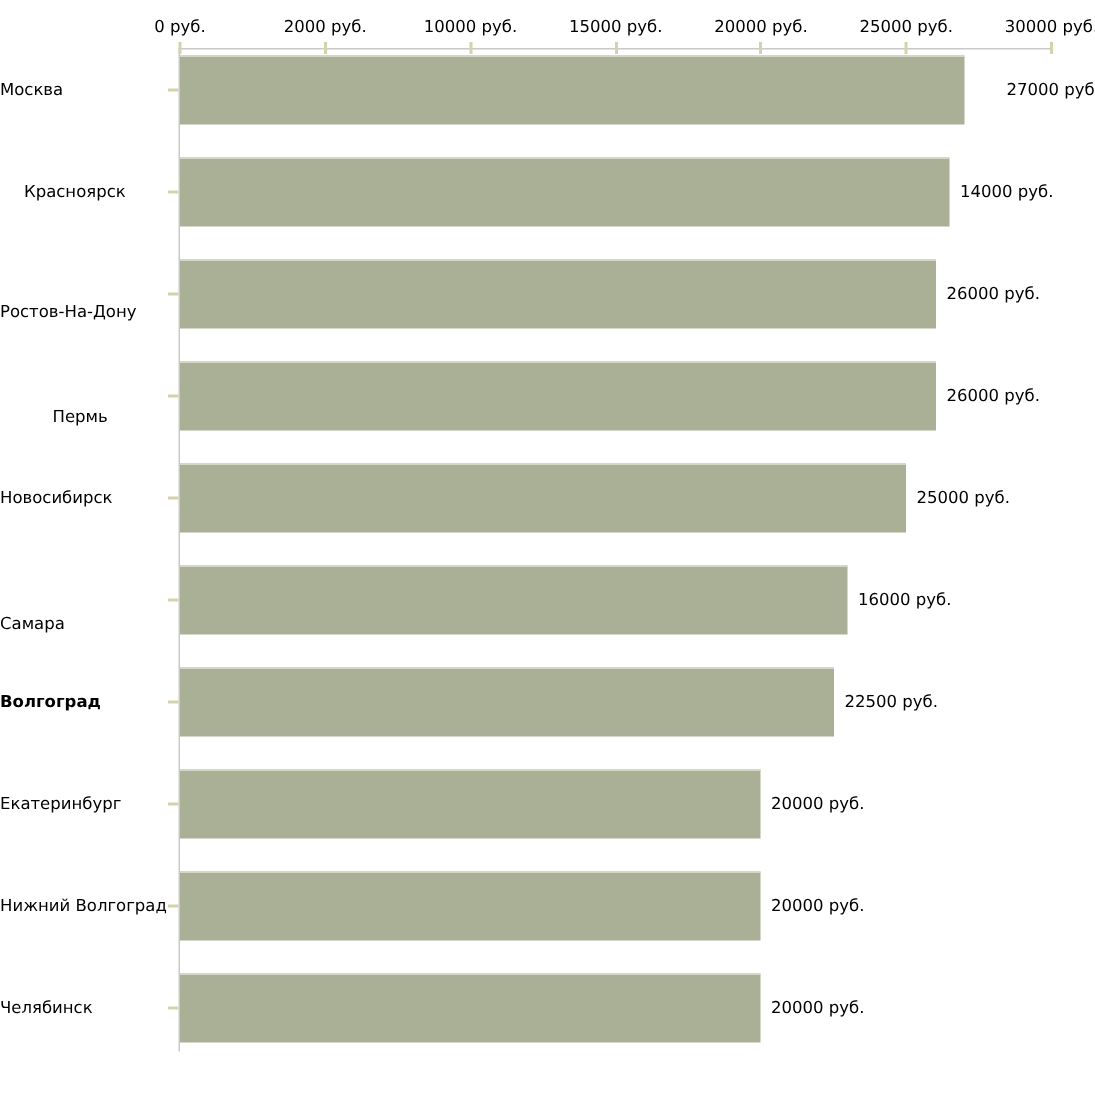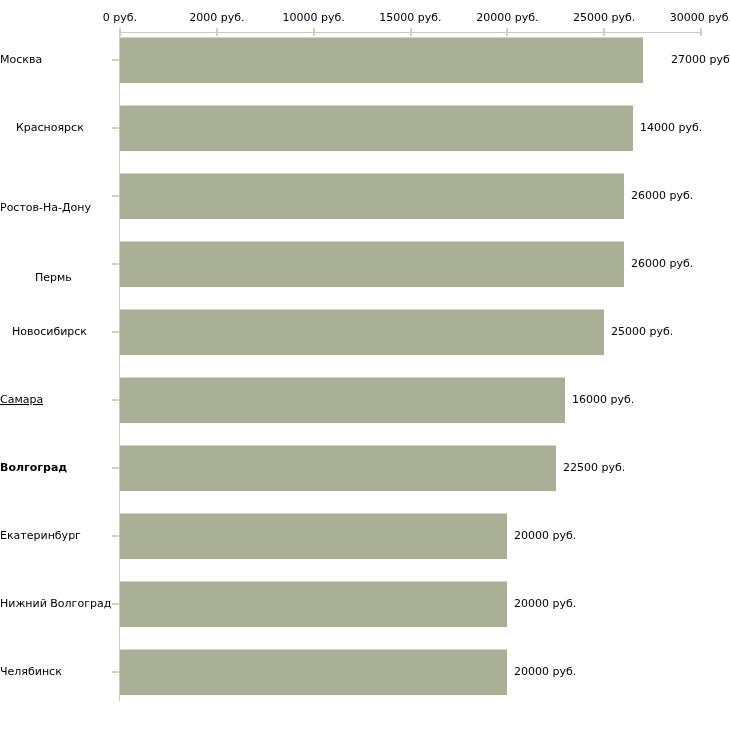--- a/index.html
+++ b/index.html
@@ -83,23 +83,23 @@
       <div class="abs x-tick" style="left: 700px; top: 28px; background: rgb(214, 211, 171);"></div>
       <div class="abs x-tick-label" style="left: 651px; top: 11px; width: 100px; color: rgb(0, 0, 0);">30000 руб.</div>
       <div class="abs category-label" style="left: 0px; top: 52px; width: 111px; color: rgb(0, 0, 0);">Москва</div>
       <div class="abs y-tick" style="left: 112px; top: 59px; width: 7px; background: rgb(214, 211, 171);"></div>
       <div class="abs category-label" style="left: 0px; top: 120px; width: 111px; color: rgb(0, 0, 0); margin-left: 16px;">Красноярск</div>
       <div class="abs y-tick" style="left: 112px; top: 127px; width: 7px; background: rgb(214, 211, 171);"></div>
       <div class="abs category-label" style="left: 0px; top: 200px; width: 111px; color: rgb(0, 0, 0);">Ростов-На-Дону</div>
       <div class="abs y-tick" style="left: 112px; top: 195px; width: 7px; background: rgb(214, 211, 171);"></div>
       <div class="abs category-label" style="left: 0px; top: 270px; width: 111px; color: rgb(0, 0, 0); margin-left: 35px;">Пермь</div>
       <div class="abs y-tick" style="left: 112px; top: 263px; width: 7px; background: rgb(214, 211, 171);"></div>
-      <div class="abs category-label" style="left: 0px; top: 324px; width: 111px; color: rgb(0, 0, 0); padding-left: 12px;">Новосибирск</div>
+      <div class="abs category-label" style="left: 0px; top: 324px; width: 111px; color: rgb(0, 0, 0);">Новосибирск</div>
       <div class="abs y-tick" style="left: 112px; top: 331px; width: 7px; background: rgb(214, 211, 171);"></div>
-      <div class="abs category-label" style="left: 0px; top: 392px; width: 111px; color: rgb(0, 0, 0); text-decoration: underline;">Самара</div>
+      <div class="abs category-label" style="left: 0px; top: 408px; width: 111px; color: rgb(0, 0, 0);">Самара</div>
       <div class="abs y-tick" style="left: 112px; top: 399px; width: 7px; background: rgb(214, 211, 171);"></div>
       <div class="abs category-label" style="left: 0px; top: 460px; width: 111px; color: rgb(0, 0, 0); font-weight: bold;">Волгоград</div>
       <div class="abs y-tick" style="left: 112px; top: 467px; width: 7px; background: rgb(214, 211, 171);"></div>
       <div class="abs category-label" style="left: 0px; top: 528px; width: 111px; color: rgb(0, 0, 0);">Екатеринбург</div>
       <div class="abs y-tick" style="left: 112px; top: 535px; width: 7px; background: rgb(214, 211, 171);"></div>
       <div class="abs category-label" style="left: 0px; top: 596px; width: 111px; color: rgb(0, 0, 0);">Нижний Волгоград</div>
       <div class="abs y-tick" style="left: 112px; top: 603px; width: 7px; background: rgb(214, 211, 171);"></div>
       <div class="abs category-label" style="left: 0px; top: 664px; width: 111px; color: rgb(0, 0, 0);">Челябинск</div>
       <div class="abs y-tick" style="left: 112px; top: 671px; width: 7px; background: rgb(214, 211, 171);"></div>
     </div>

